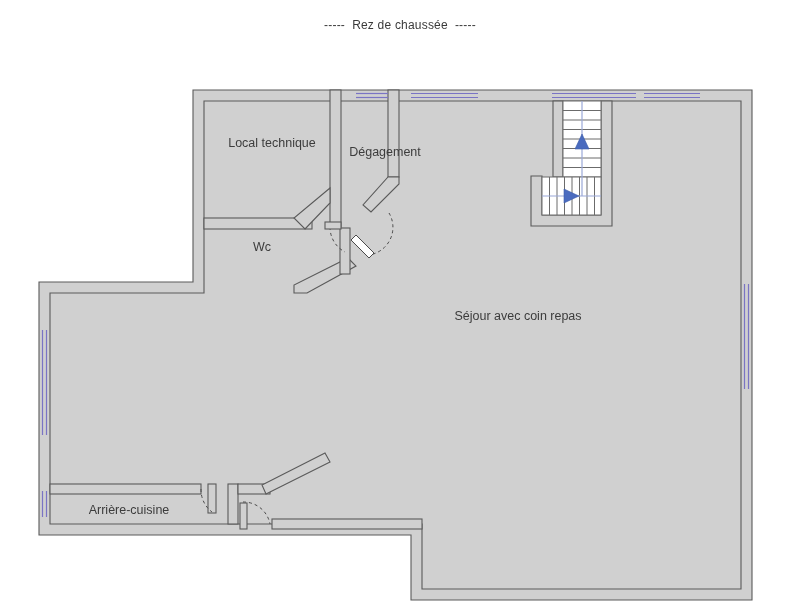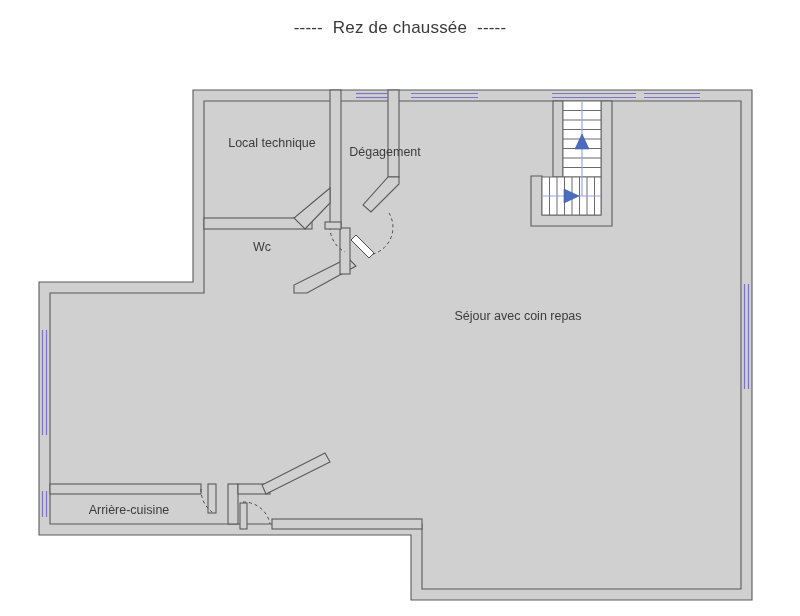--- a/index.html
+++ b/index.html
@@ -19,21 +19,21 @@
     width: 800px;
     height: 616px;
     background: #ffffff;
   }
   .plan-title {
     position: absolute;
     top: 18px;
     left: 0;
     width: 800px;
     text-align: center;
-    font-size: 17px;
+    font-size: 12px;
     color: #3a3a3a;
     letter-spacing: 0.2px;
     white-space: pre;
   }
   svg.plan-svg {
     position: absolute;
     top: 0;
     left: 0;
     width: 800px;
     height: 616px;

